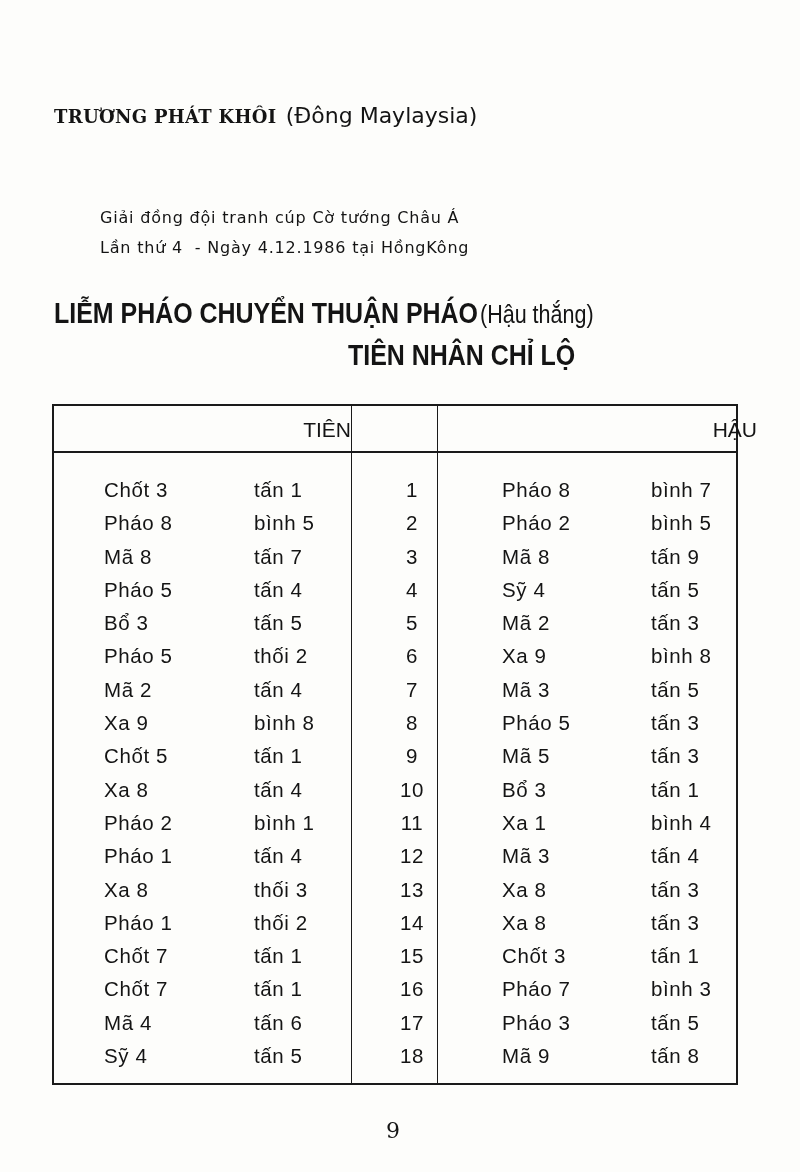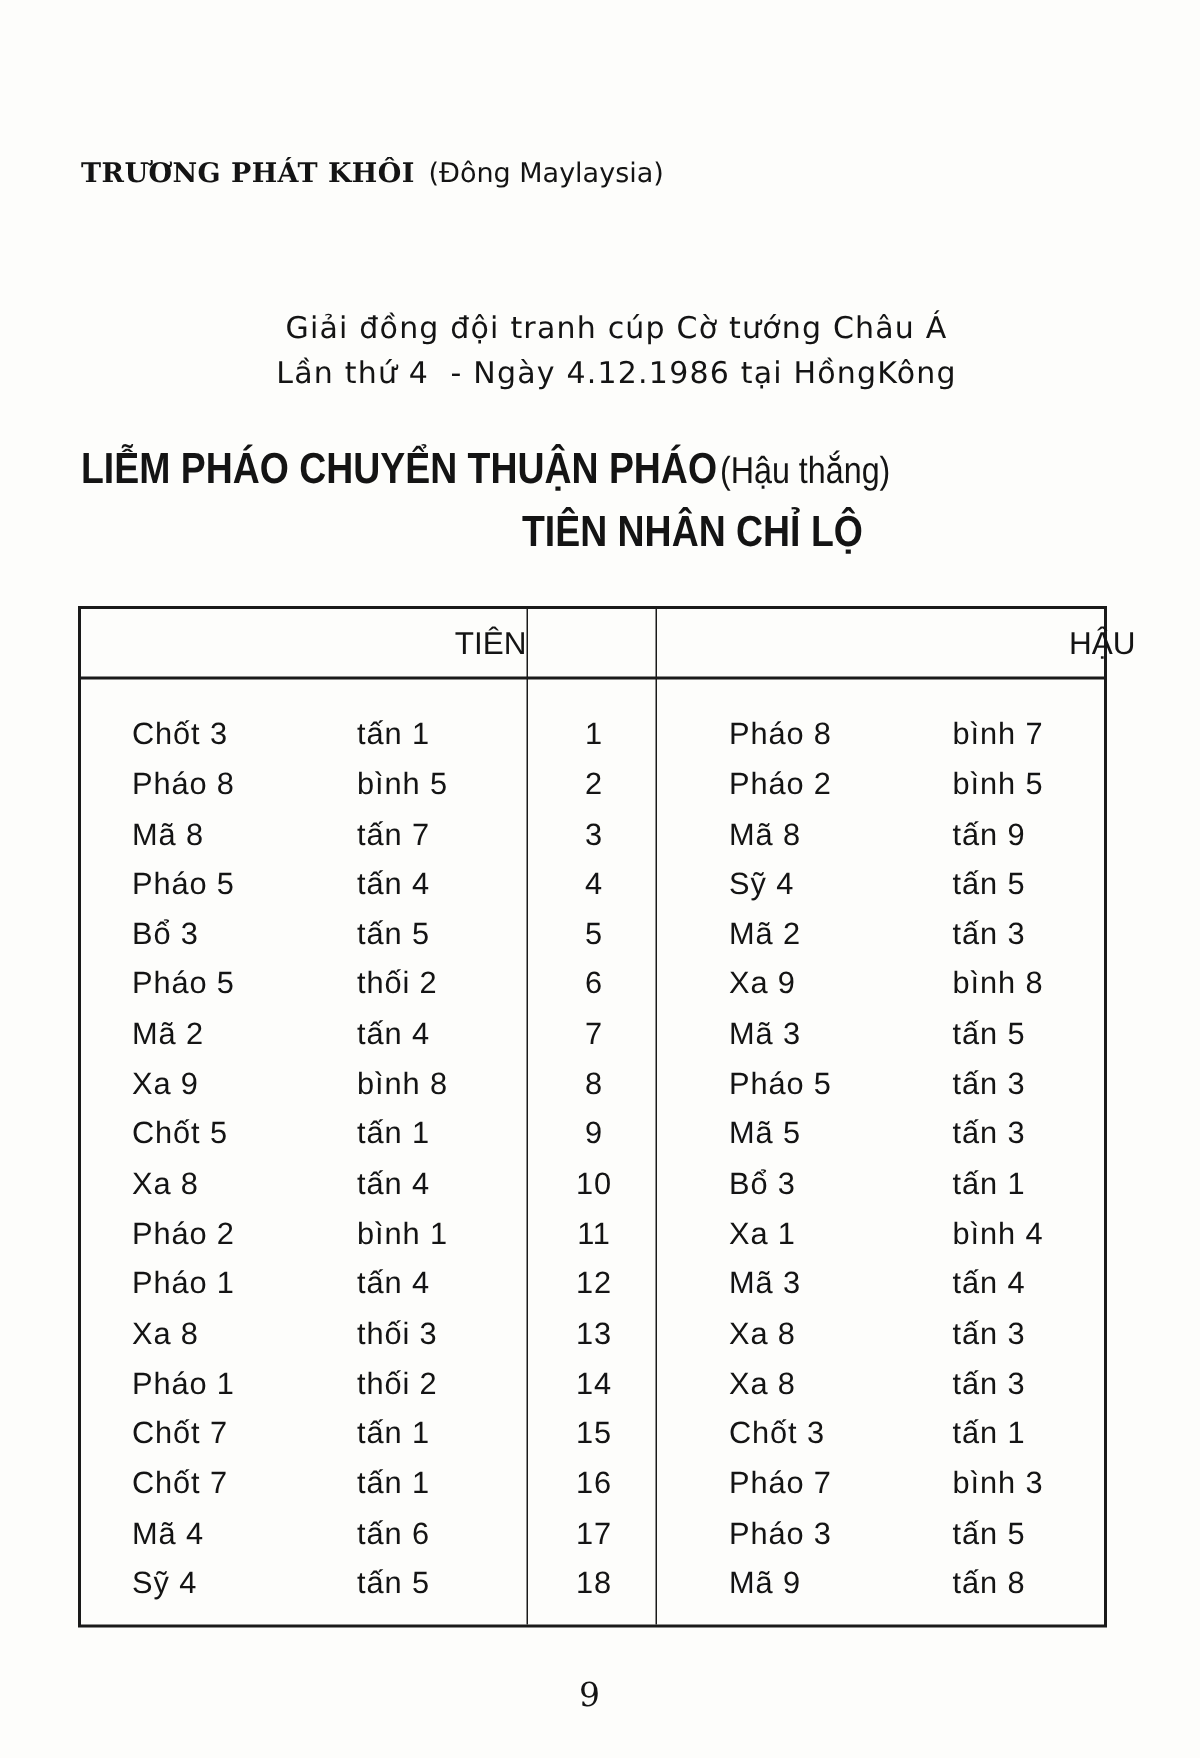--- a/index.html
+++ b/index.html
@@ -26,31 +26,30 @@
       white-space: nowrap;
     }
     .player-name {
       font-family: "DejaVu Serif", serif;
       font-weight: bold;
       font-size: 18px;
       letter-spacing: 0.3px;
     }
     .player-country {
       font-family: "DejaVu Sans", sans-serif;
-      font-size: 18px;
+      font-size: 22px;
       font-weight: normal;
       margin-left: 4px;
     }
     .event {
       position: absolute;
-      left: 116px;
+      left: 100px;
       width: 590px;
       top: 203px;
-      text-align: center;
-      font-size: 20px;
+      font-size: 16px;
       line-height: 30px;
       letter-spacing: 0.8px;
       font-family: "DejaVu Sans", sans-serif;
     }
     .opening {
       position: absolute;
       left: 54px;
       top: 292px;
       white-space: nowrap;
       text-align: right;
@@ -108,21 +107,21 @@
       height: 45px;
       line-height: 48px;
       font-family: "Liberation Sans", sans-serif;
       font-size: 21px;
       text-align: right;
     }
     .head-first { left: 0; width: 297px; }
     .head-second { left: 404px; width: 299px; }
     .rows {
       position: absolute;
-      left: 0;
+      left: 16px;
       right: 0;
       top: 67px;
     }
     .move-row {
       position: relative;
       height: 33.3px;
       font-family: "Liberation Sans", sans-serif;
       font-size: 20.5px;
       letter-spacing: 0.6px;
       line-height: 33px;

